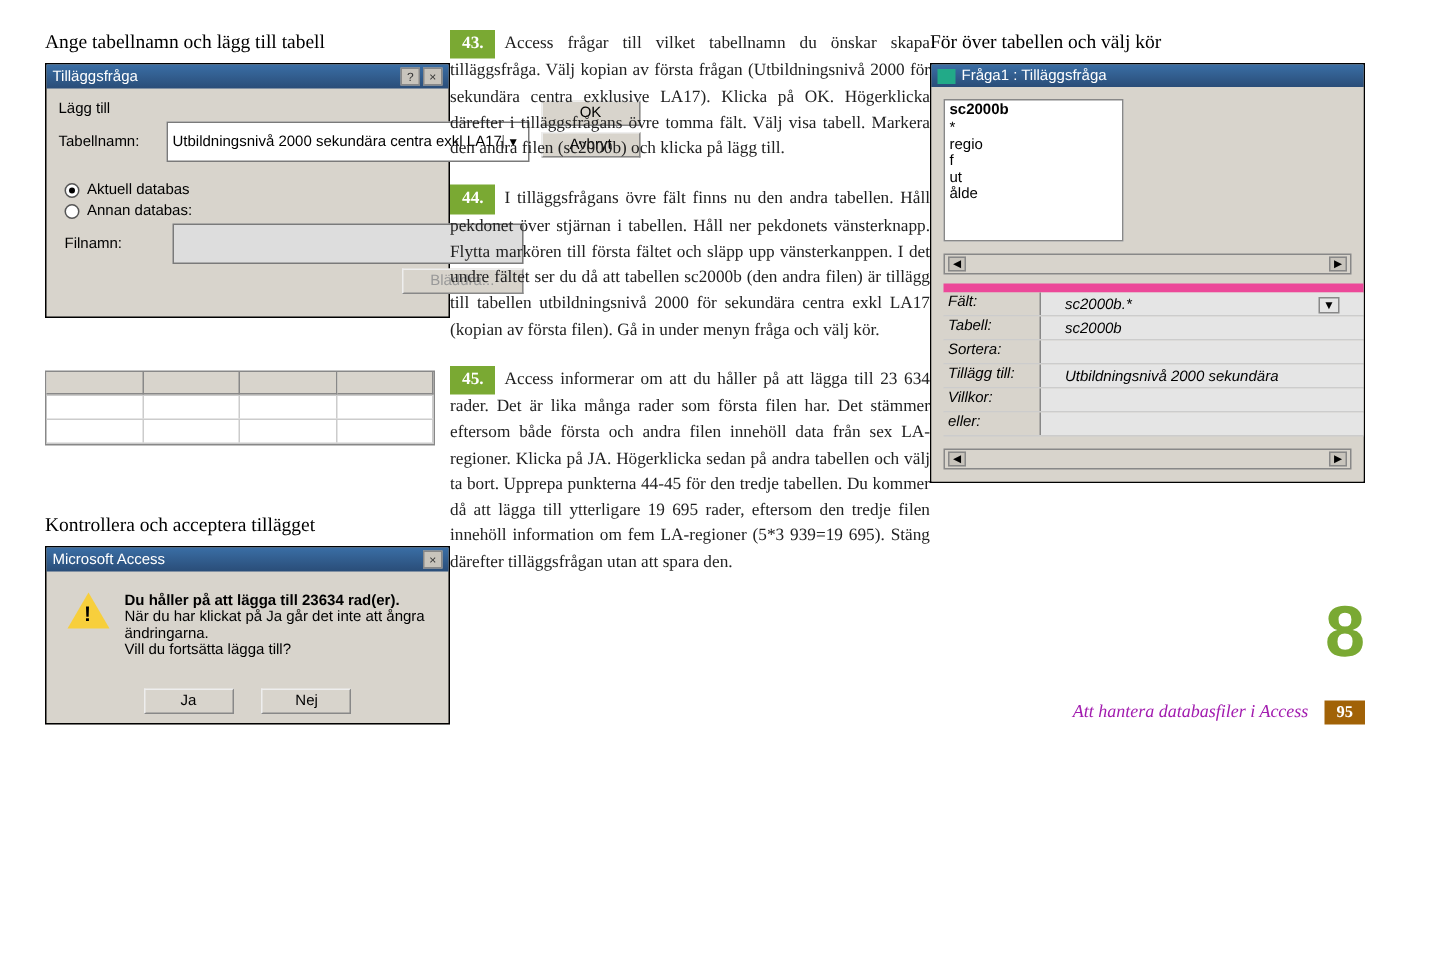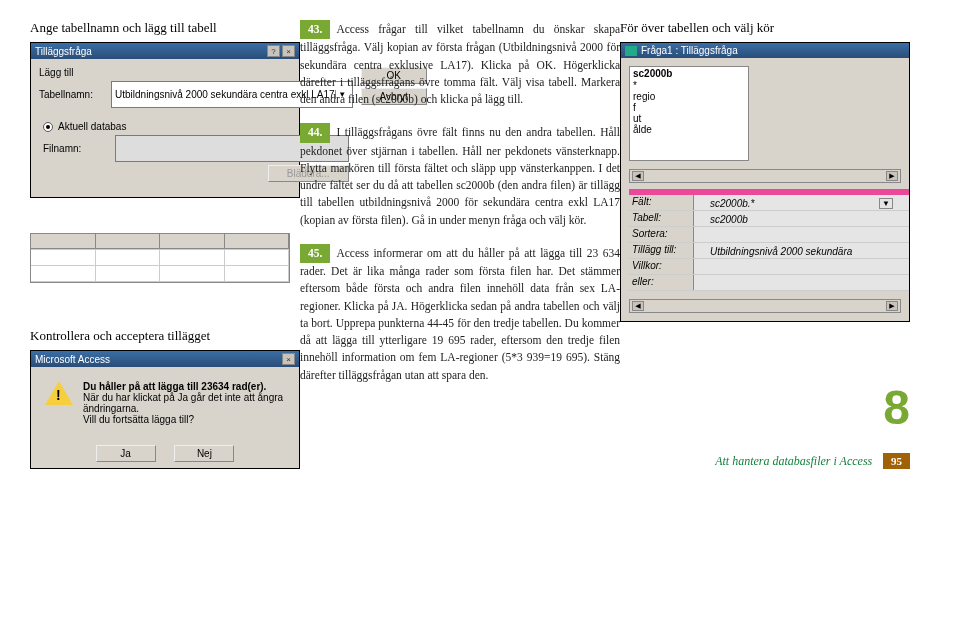--- a/index.html
+++ b/index.html
@@ -141,21 +141,21 @@
   .qrow { display: flex; border-bottom: 1px solid #ccc; height: 16px; font-size: 10px; }
   .qlbl { width: 65px; background: #d8d4cc; border-right: 1px solid #888; padding: 1px 3px; }
   .qval { flex: 1; background: #e5e5e5; padding: 1px 16px; display: flex; align-items: flex-end; }
   .qval.dd-cell { justify-content: space-between; }
   
   .footer {
     margin-top: 30px;
     text-align: right;
     font-family: Georgia, serif;
   }
-  .footer .cat { color: #15803d; font-style: italic; font-size: 12px; margin-right: 8px; }
+  .footer .cat { color: #a21caf; font-style: italic; font-size: 12px; margin-right: 8px; }
   .footer .pg {
     background: #a16207;
     color: #fff;
     font-weight: bold;
     padding: 2px 8px;
     display: inline-block;
   }
   .bignum {
     color: #7aa933;
     font-size: 48px;
@@ -192,20 +192,24 @@
                   <span style="flex:1; overflow:hidden; white-space:nowrap;">Utbildningsnivå 2000 sekundära centra exkl LA17</span>
                   <span class="dd">▼</span>
                 </span>
               </div>
               <div class="field-grp">
                 <div class="form-row">
                   <span class="radio ck"></span>
                   <span>Aktuell databas</span>
                 </div>
                 <div class="form-row">
+                  <span class="radio"></span>
+                  <span>Annan databas:</span>
+                </div>
+                <div class="form-row">
                   <span class="form-lbl">Filnamn:</span>
                   <span class="inp" style="background:#ddd;"></span>
                 </div>
                 <div class="form-row" style="justify-content:flex-end;">
                   <span class="btn" style="color:#999;">Bläddra...</span>
                 </div>
               </div>
             </div>
             <div style="display:flex; flex-direction:column; gap:4px;">
               <span class="btn">OK</span>

